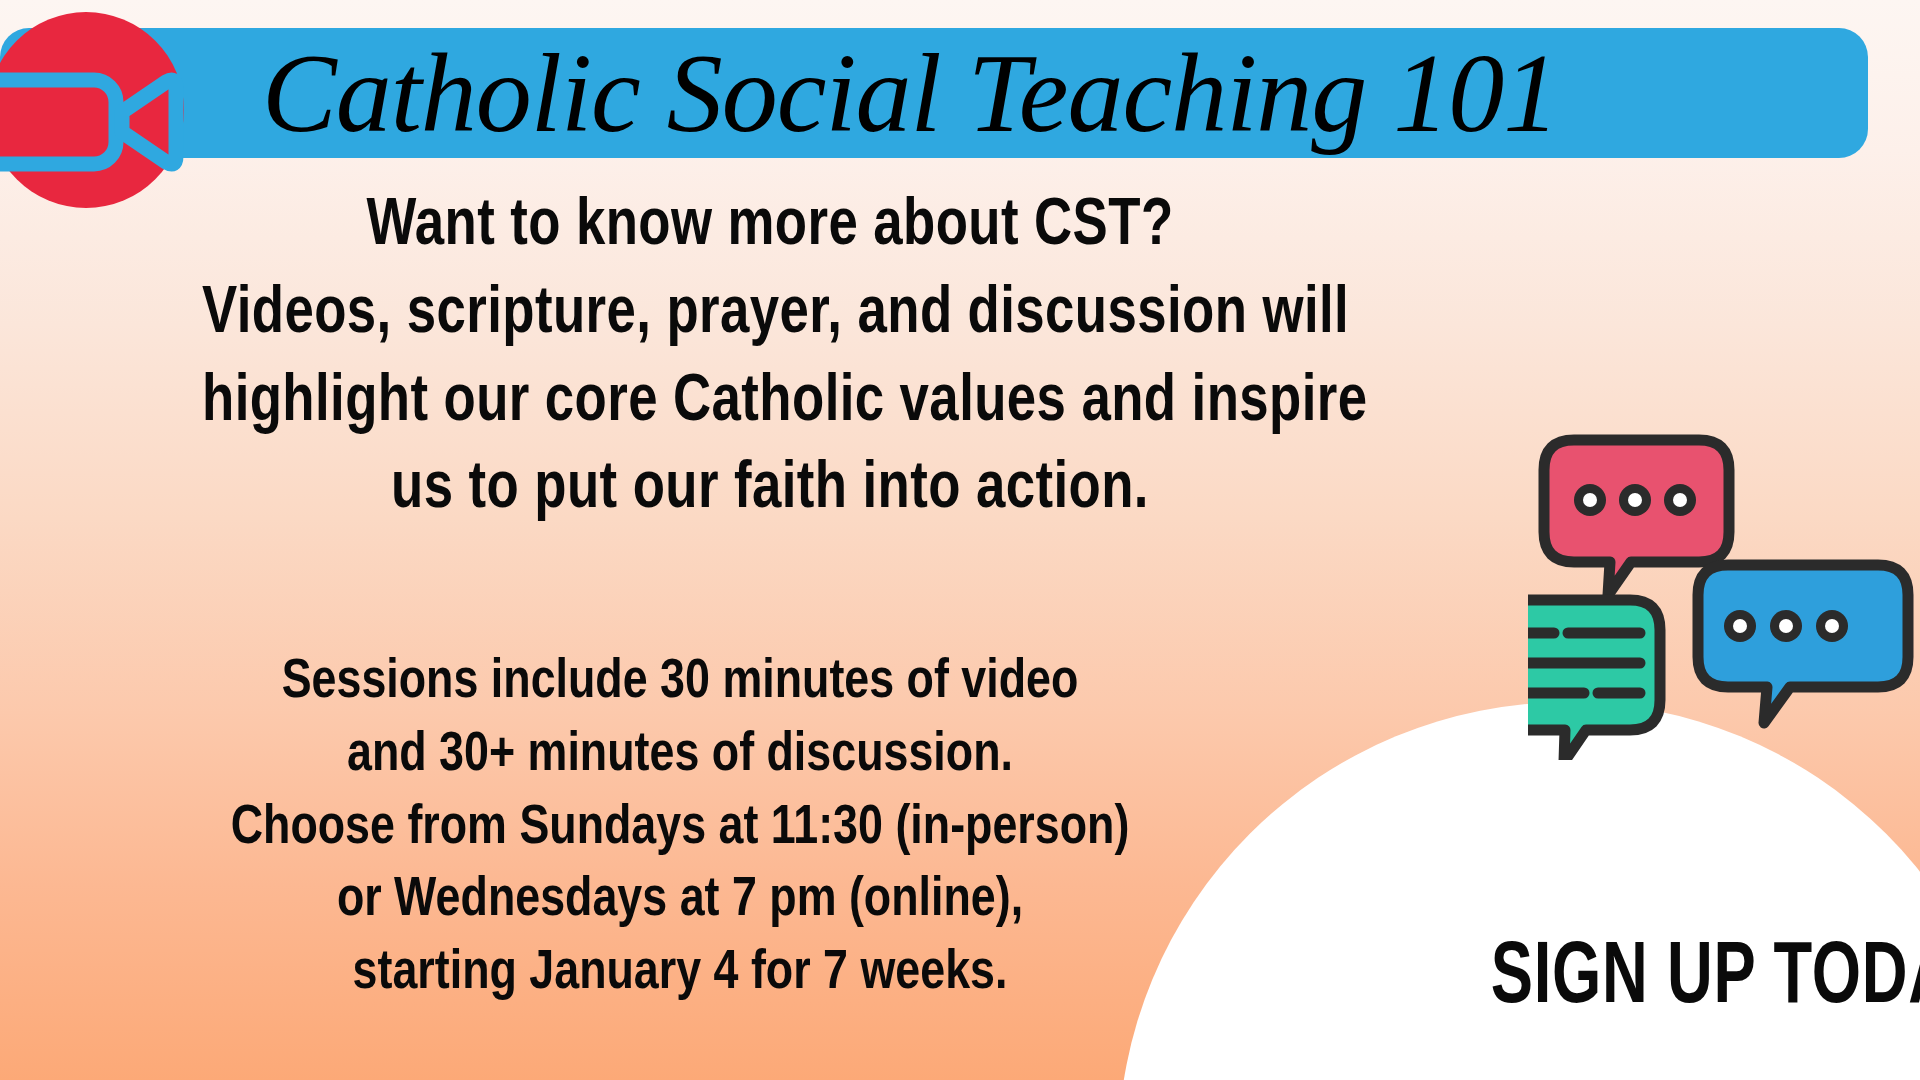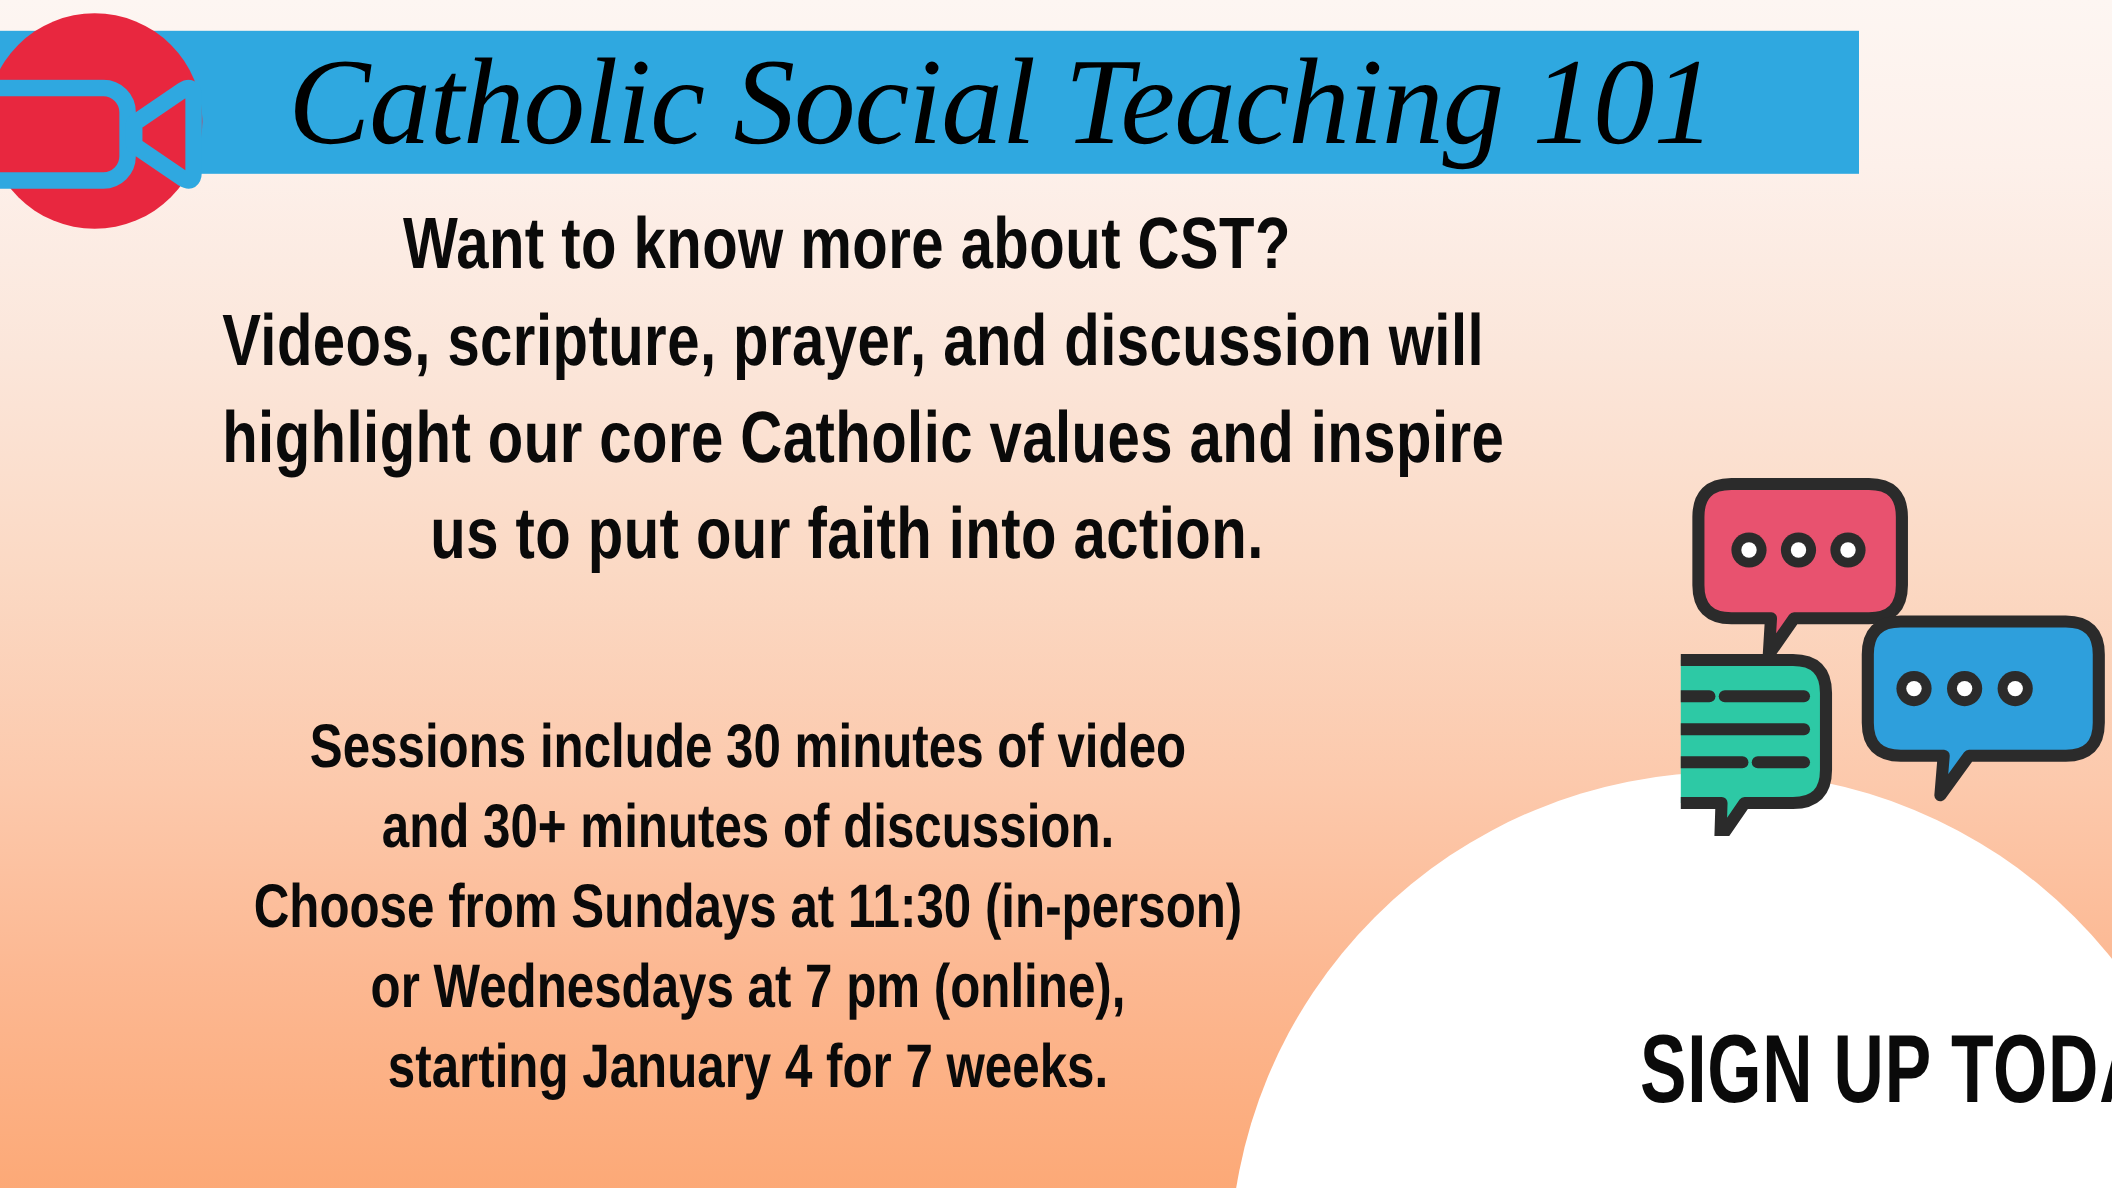--- a/index.html
+++ b/index.html
@@ -14,23 +14,23 @@
       #fcc9ac 66%,
       #fcb892 82%,
       #fca977 100%);
     position:relative;
   }
 
   
   .banner {
     position:absolute;
     left:0; top:28px;
-    width:1690px; height:130px;
+    width:1868px; height:130px;
     background:#2fa8e0;
-    display:flex; align-items:center;
+    display:flex; align-items:center;border-radius:29px;
   }
   .banner-title {
     font-family:"Liberation Serif", serif;
     font-style:italic;
     font-weight:400;
     font-size:112px;
     line-height:1;
     color:#000;
     margin-left:262px;
     letter-spacing:-1px;

